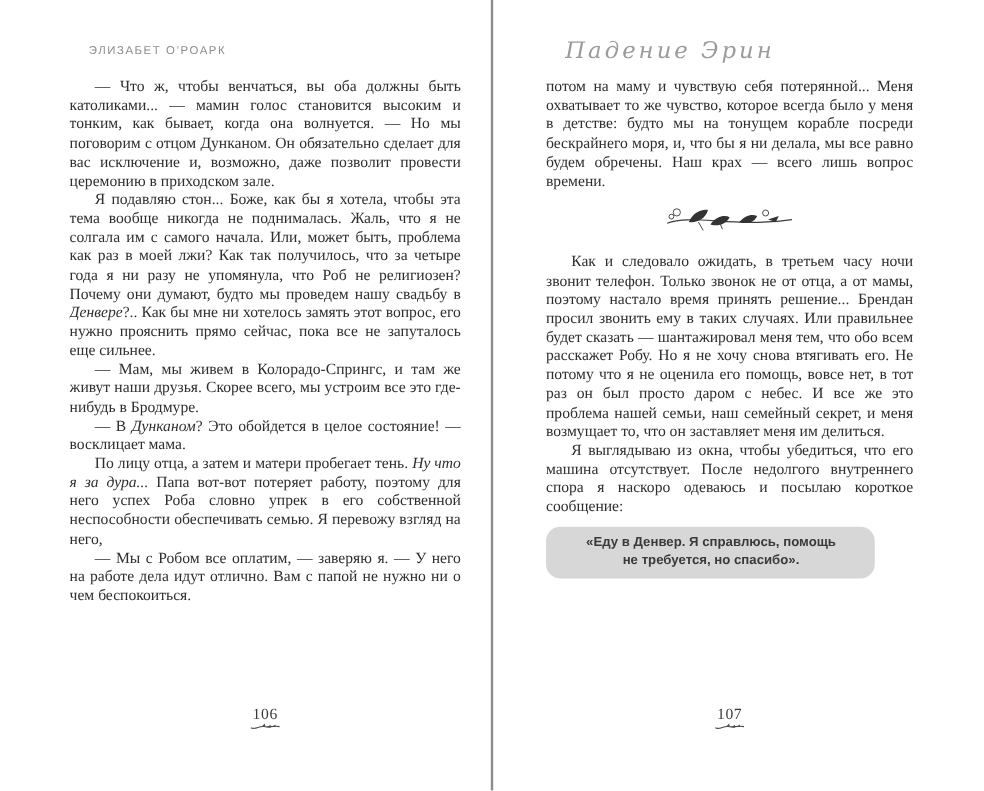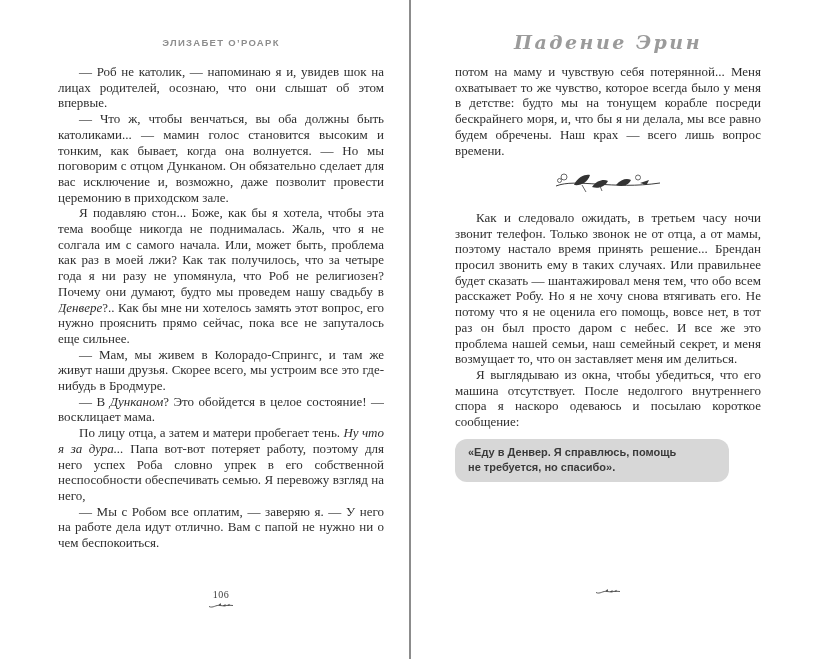--- a/index.html
+++ b/index.html
@@ -16,28 +16,26 @@
     left: 409px; top: 0;
     width: 2px; height: 659px;
     background: #8c8c8c;
   }
   .page { position: absolute; top: 0; height: 659px; }
   .page-left  { left: 58px;  width: 326px; }
   .page-right { left: 455px; width: 306px; }
 
   .running-header {
     position: absolute;
-    top: 37px; left: 0; width: 100%;
-    text-align: center;
+    top: 37px; left: 16px; width: 100%;
     font-family: "Liberation Sans", sans-serif;
     font-size: 9.5px;
     letter-spacing: 1.3px;
     color: #8d8d8d;
     white-space: nowrap;
-    font-weight: bold;
   }
   .running-header.script {
     top: 31px;
     font-family: "DejaVu Serif", serif;
     font-style: italic;
     font-size: 19px;
     letter-spacing: 2.5px;
     color: #9b9b9b;
   }
 
@@ -64,45 +62,44 @@
     margin: 9px 0 10px 0;
     background: #d7d7d7;
     border-radius: 12px;
     padding: 6px 12px 7px 13px;
     font-family: "Liberation Sans", sans-serif;
     font-size: 11px;
     font-weight: bold;
     line-height: 15px;
     color: #3a3a3a;
     white-space: pre-line;
-    text-align: left;
+    text-align: center;
     text-indent: 0;
   }
 
   .page-footer {
     position: absolute;
     top: 588px; left: 0; width: 100%;
     text-align: center;
     color: #3a3a3a;
   }
-  .page-number { font-size: 10px; letter-spacing: 0.5px; line-height: 14px; text-align: center; }
+  .page-number { font-size: 13px; letter-spacing: 0.5px; line-height: 14px; text-align: center; }
   .footer-flourish { display: block; margin: -1px auto 0; }
 </style>
 </head>
 <body>
 
 <div class="screen">
 
   <div class="page-divider"></div>
 
   <div class="page page-left">
     <div class="running-header">ЭЛИЗАБЕТ О’РОАРК</div>
 
     <div class="page-body">
-        <p class="para"><span>— Роб не католик, — напоминаю я и, увидев шок на лицах родителей, осознаю, что они слышат об этом впервые.</span></p>
         <p class="para"><span>— Что ж, чтобы венчаться, вы оба должны быть католиками... — мамин голос становится высоким и тонким, как бывает, когда она волнуется. — Но мы поговорим с отцом Дунканом. Он обязательно сделает для вас исключение и, возможно, даже позволит провести церемонию в приходском зале.</span></p>
         <p class="para"><span>Я подавляю стон... Боже, как бы я хотела, чтобы эта тема вообще никогда не поднималась. Жаль, что я не солгала им с самого начала. Или, может быть, проблема как раз в моей лжи? Как так получилось, что за четыре года я ни разу не упомянула, что Роб не религиозен? Почему они думают, будто мы проведем нашу свадьбу в </span><span class="em">Денвере</span><span>?.. Как бы мне ни хотелось замять этот вопрос, его нужно прояснить прямо сейчас, пока все не запуталось еще сильнее.</span></p>
         <p class="para"><span>— Мам, мы живем в Колорадо-Спрингс, и там же живут наши друзья. Скорее всего, мы устроим все это где-нибудь в Бродмуре.</span></p>
         <p class="para"><span>— В </span><span class="em">Дунканом</span><span>? Это обойдется в целое состояние! — восклицает мама.</span></p>
         <p class="para"><span>По лицу отца, а затем и матери пробегает тень. </span><span class="em">Ну что я за дура...</span><span> Папа вот-вот потеряет работу, поэтому для него успех Роба словно упрек в его собственной неспособности обеспечивать семью. Я перевожу взгляд на него,</span></p>
         <p class="para"><span>— Мы с Робом все оплатим, — заверяю я. — У него на работе дела идут отлично. Вам с папой не нужно ни о чем беспокоиться.</span></p>
       </div>
 
     <div class="page-footer">
       <div class="page-number">106</div>
@@ -141,20 +138,21 @@
           <p class="para"><span>Как и следовало ожидать, в третьем часу ночи звонит телефон. Только звонок не от отца, а от мамы, поэтому настало время принять решение... Брендан просил звонить ему в таких случаях. Или правильнее будет сказать — шантажировал меня тем, что обо всем расскажет Робу. Но я не хочу снова втягивать его. Не потому что я не оценила его помощь, вовсе нет, в тот раз он был просто даром с небес. И все же это проблема нашей семьи, наш семейный секрет, и меня возмущает то, что он заставляет меня им делиться.</span></p>
           <p class="para"><span>Я выглядываю из окна, чтобы убедиться, что его машина отсутствует. После недолгого внутреннего спора я наскоро одеваюсь и посылаю короткое сообщение:</span></p>
         </div>
 
       <div class="bubble">«Еду в Денвер. Я справлюсь, помощь
 не требуется, но спасибо».</div>
 
     </div>
 
     <div class="page-footer">
+      <div class="page-number">107</div>
       <svg class="footer-flourish" width="26" height="9" viewBox="0 0 26 9">
         <path d="M1 5.5 C5 7.5 8 3.5 12 4.5 C16 5.5 19 3.5 25 4.5" fill="none" stroke="#4a4a4a" stroke-width="0.9"></path>
         <path d="M10 4.6 l2.6 -2.6 l0.5 2.3 z" fill="#4a4a4a"></path>
         <path d="M14.5 5 l3 -2 l0 2.4 z" fill="#4a4a4a"></path>
         <path d="M19 4.4 l2.6 -1.7 l-0.2 2.2 z" fill="#4a4a4a"></path>
       </svg>
     </div>
   </div>
 
 </div>

